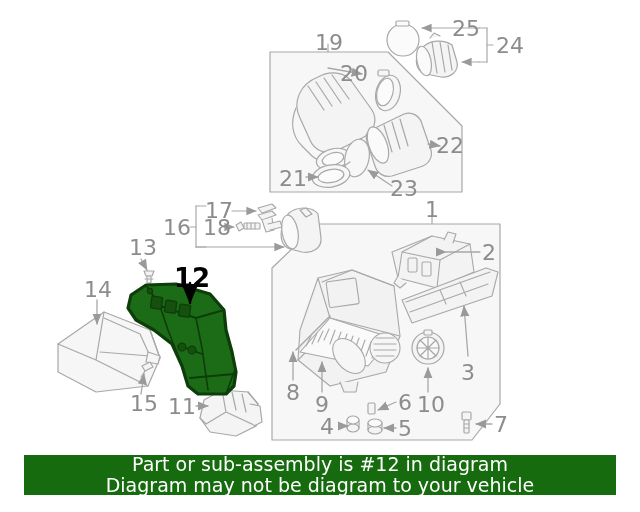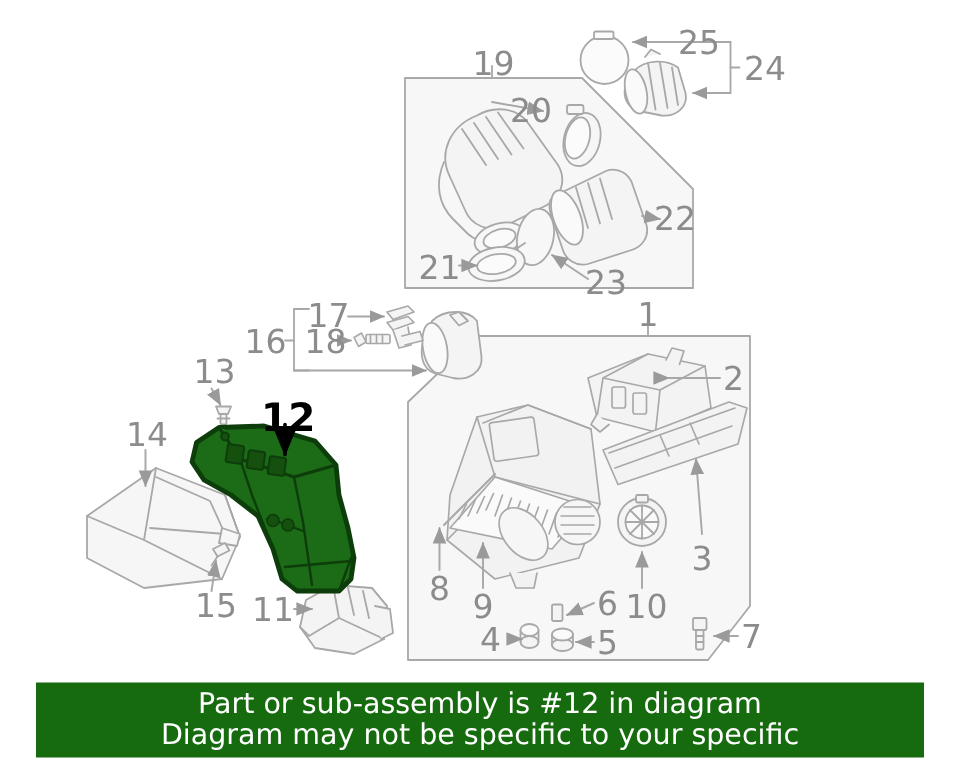--- a/index.html
+++ b/index.html
@@ -5,21 +5,21 @@
   html,body{margin:0;padding:0;background:#ffffff;}
   body{
     width:640px;height:512px;overflow:hidden;
     font-family:"DejaVu Sans","Liberation Sans",sans-serif;
     position:relative;
   }
   #stage{position:absolute;inset:0;width:640px;height:512px;}
   svg.diagram{position:absolute;left:0;top:0;width:640px;height:512px;display:block;}
 
   .banner{
-    position:absolute;left:24px;top:455px;width:592px;height:50px;
+    position:absolute;left:24px;top:455px;width:592px;height:40px;
     background:#156b0d;
     display:flex;flex-direction:column;align-items:center;justify-content:center;
     line-height:1.12;
   }
   .banner .bline{
     color:#ffffff;font-size:19px;white-space:nowrap;
     font-family:"DejaVu Sans","Liberation Sans",sans-serif;
   }
 </style>
 </head>
@@ -293,16 +293,16 @@
         <text x="203" y="235" font-size="22">18</text>
 
         <text x="174" y="287" font-size="26" font-weight="bold" fill="#000000">12</text>
       </g>
 
     </g>
   </svg>
 
   <div class="banner">
     <div class="bline">Part or sub-assembly is #12 in diagram</div>
-    <div class="bline">Diagram may not be specific to your specific</div>
+    <div class="bline">Diagram may not be diagram to your vehicle</div>
   </div>
 
 </div>
 
 </body></html>

